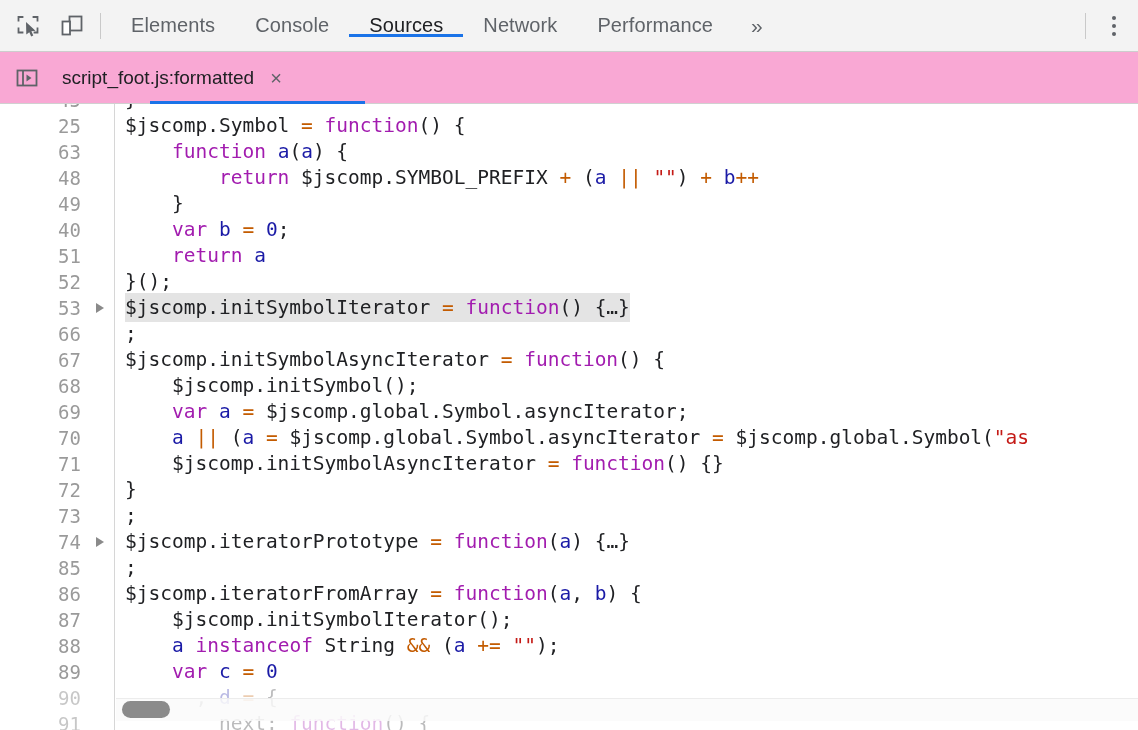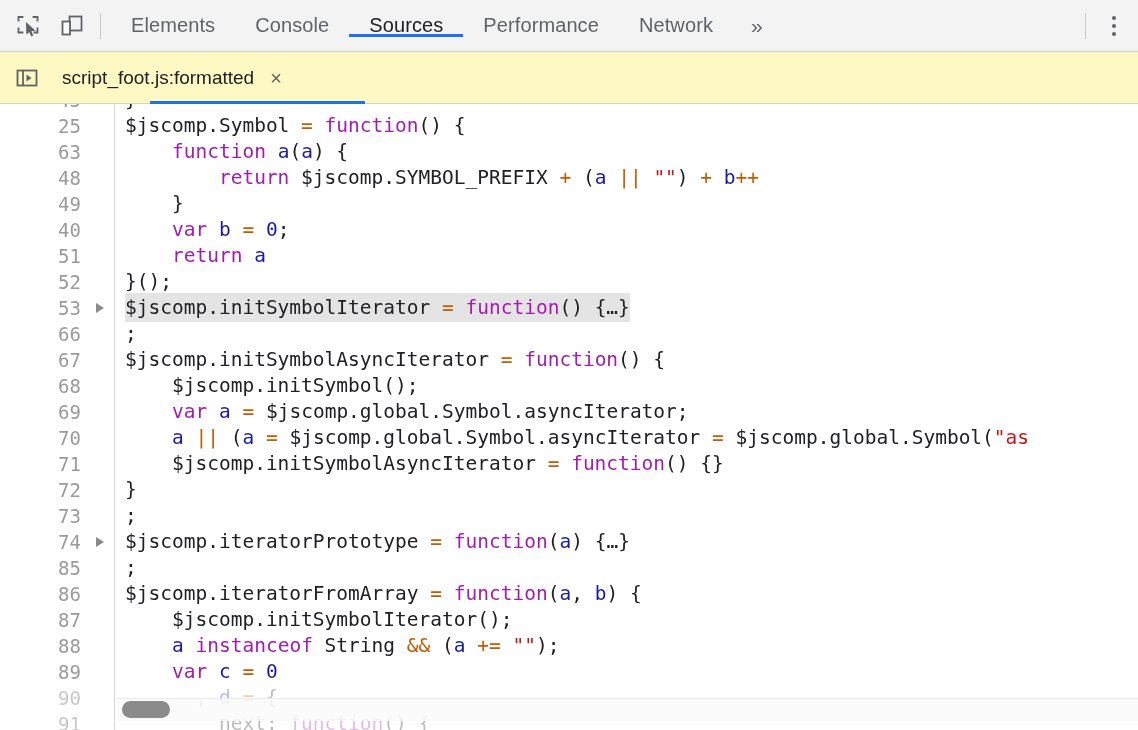--- a/index.html
+++ b/index.html
@@ -107,21 +107,21 @@
     width: 4px;
     height: 4px;
     border-radius: 50%;
     background: #5f6368;
   }
 
   
   .filebar {
     position: relative;
     height: 52px;
-    background: #fef9c3;
+    background: #f9a8d4;
     border-bottom: 1px solid #d0d0d0;
     display: flex;
     align-items: center;
     box-sizing: border-box;
   }
   .panel-toggle {
     width: 34px;
     height: 34px;
     margin-left: 10px;
     display: flex;
@@ -298,24 +298,24 @@
       <div class="tab">
         <span>Elements</span>
       </div>
       <div class="tab">
         <span>Console</span>
       </div>
       <div class="tab active">
         <span>Sources</span>
       </div>
       <div class="tab">
+        <span>Network</span>
+      </div>
+      <div class="tab">
         <span>Performance</span>
-      </div>
-      <div class="tab">
-        <span>Network</span>
       </div>
       <div class="tab-overflow">
         <span>»</span>
       </div>
     </div>
 
     <div class="tb-right">
       <div class="tb-sep"></div>
       <div class="kebab">
         <i></i>

